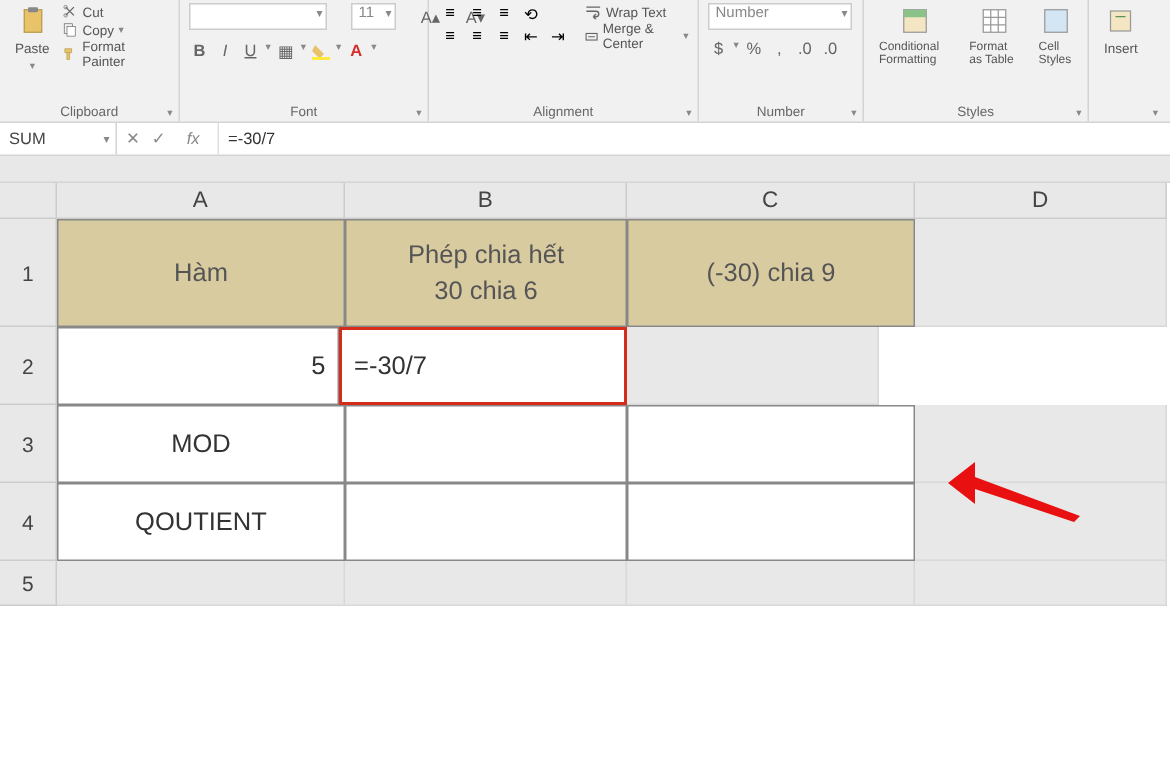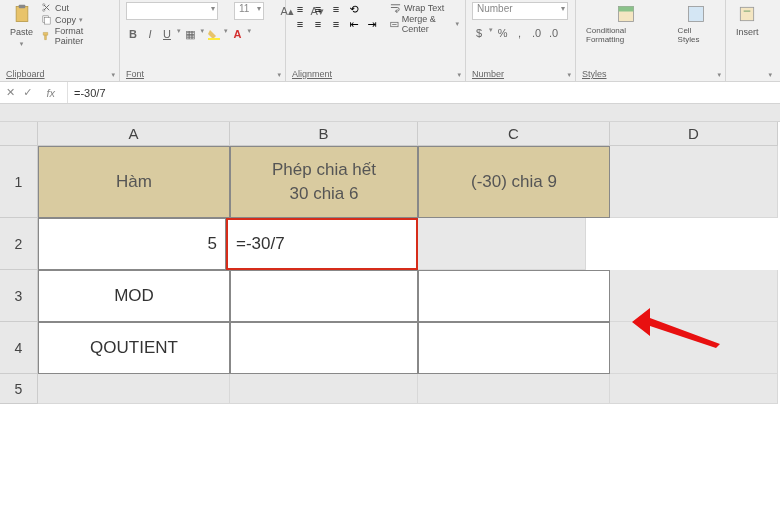--- a/index.html
+++ b/index.html
@@ -1,21 +1,21 @@
 <!DOCTYPE html>
 <html><head>
 <meta charset="utf-8">
 <style>
 * { box-sizing: border-box; margin: 0; padding: 0; }
 body { font-family: 'Segoe UI', Tahoma, sans-serif; font-size: 11px; background: #fff; width: 780px; height: 520px; overflow: hidden; position: relative; }
 
 
 .ribbon { background: #f1f1f1; border-bottom: 1px solid #d4d4d4; height: 82px; display: flex; filter: blur(0.3px); }
 .ribbon-group { border-right: 1px solid #d4d4d4; padding: 2px 6px 0 6px; display: flex; flex-direction: column; justify-content: space-between; }
-.ribbon-group-label { text-align: left; font-size: 9px; color: #666; padding: 1px 0 2px 0; position: relative; text-decoration: underline; }
+.ribbon-group-label { text-align: center; font-size: 9px; color: #666; padding: 1px 0 2px 0; position: relative; }
 .ribbon-group-label::after { content: '▾'; position: absolute; right: -2px; bottom: 2px; font-size: 7px; color: #888; }
 .ribbon-top { display: flex; align-items: flex-start; gap: 4px; flex: 1; }
 .big-btn { display: flex; flex-direction: column; align-items: center; justify-content: center; padding: 2px 4px; color: #555; gap: 3px; }
 .big-btn svg { width: 20px; height: 20px; }
 .big-btn .sm { font-size: 9px; }
 .small-row { display: flex; flex-direction: column; gap: 1px; font-size: 9px; color: #555; }
 .small-row .row { display: flex; align-items: center; gap: 3px; }
 .small-row svg { width: 11px; height: 11px; }
 .font-box { display: flex; align-items: center; gap: 16px; }
 .font-select { border: 1px solid #ccc; background: #fff; height: 18px; padding: 0 14px 0 4px; font-size: 10px; color: #888; position: relative; }
@@ -191,20 +191,27 @@
     <div class="ribbon-top">
       <div class="big-btn">
           <svg viewBox="0 0 24 24">
             <rect x="3" y="3" width="18" height="18" fill="#f4e6c2" stroke="#999"></rect>
             <rect x="3" y="3" width="18" height="6" fill="#8ac28a"></rect>
           </svg>
           <span class="sm" style="font-size:8px;line-height:1.1">Conditional Formatting</span>
         </div>
       <div class="big-btn">
           <svg viewBox="0 0 24 24">
+            <rect x="3" y="3" width="18" height="18" fill="#fff" stroke="#999"></rect>
+            <path d="M3 9h18M3 15h18M9 3v18M15 3v18" stroke="#999"></path>
+          </svg>
+          <span class="sm" style="font-size:8px;line-height:1.1">Format as Table</span>
+        </div>
+      <div class="big-btn">
+          <svg viewBox="0 0 24 24">
             <rect x="3" y="3" width="18" height="18" fill="#d4e6f4" stroke="#999"></rect>
           </svg>
           <span class="sm" style="font-size:8px;line-height:1.1">Cell Styles</span>
         </div>
     </div>
     <div class="ribbon-group-label">Styles</div>
   </div>
 
   <div class="ribbon-group" style="width:50px;border-right:none">
     <div class="ribbon-top">
@@ -214,20 +221,21 @@
             <rect x="8" y="8" width="8" height="1" fill="#5a935a"></rect>
           </svg>
           <span class="sm">Insert</span>
         </div>
     </div>
     <div class="ribbon-group-label"></div>
   </div>
 </div>
 
 <div class="formula-bar">
+  <div class="name-box">SUM</div>
   <div class="fx-btns">
     <span style="color:#888">✕</span>
     <span style="color:#888">✓</span>
     <span class="fx-label">fx</span>
   </div>
   <div class="formula-input">=-30/7</div>
 </div>
 <div class="sub-bar"></div>
 
 <div class="grid-area">

